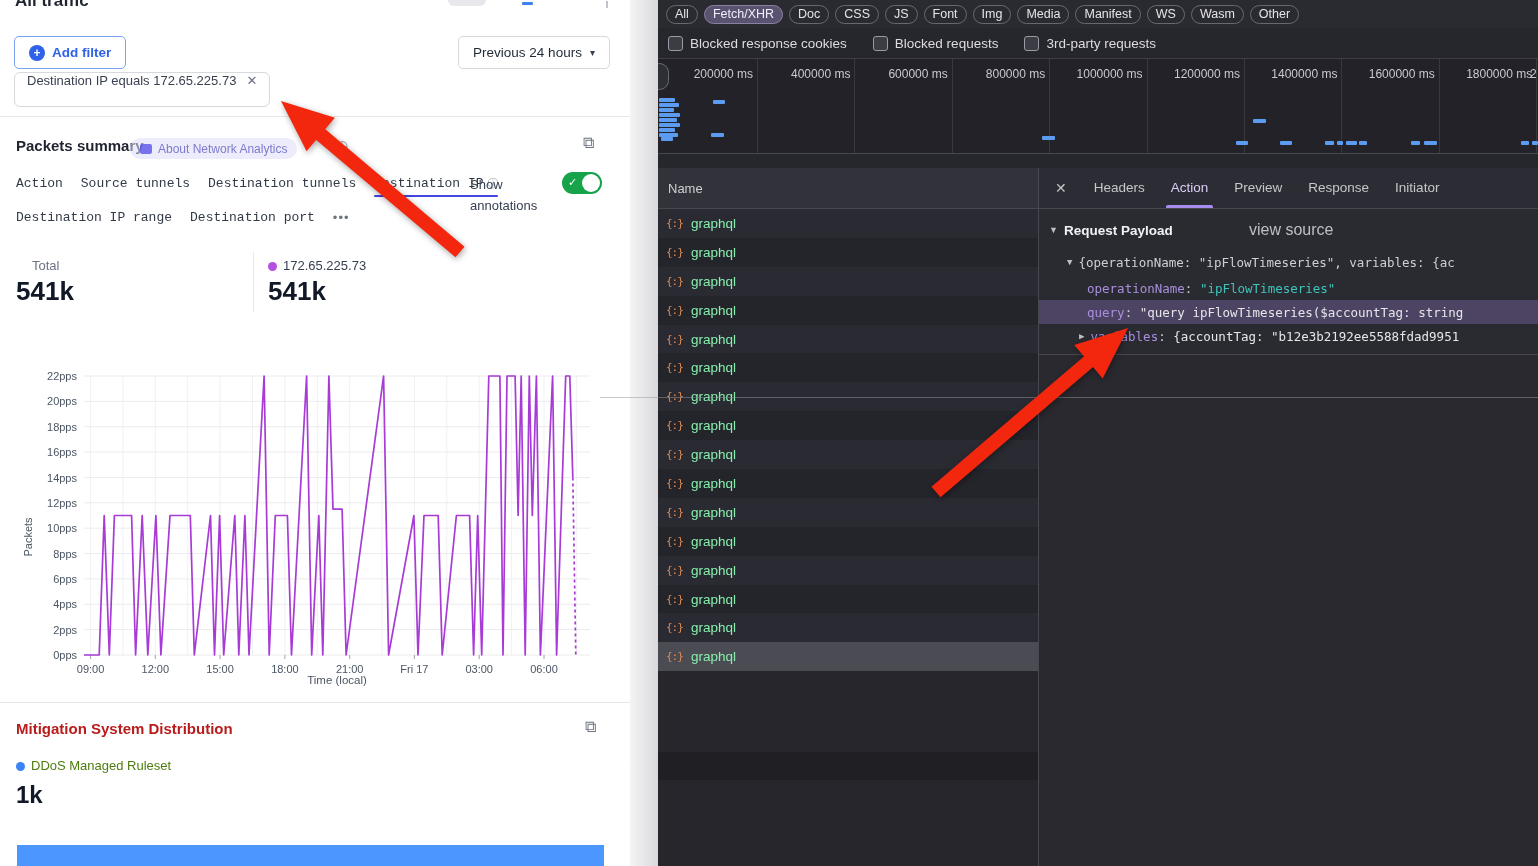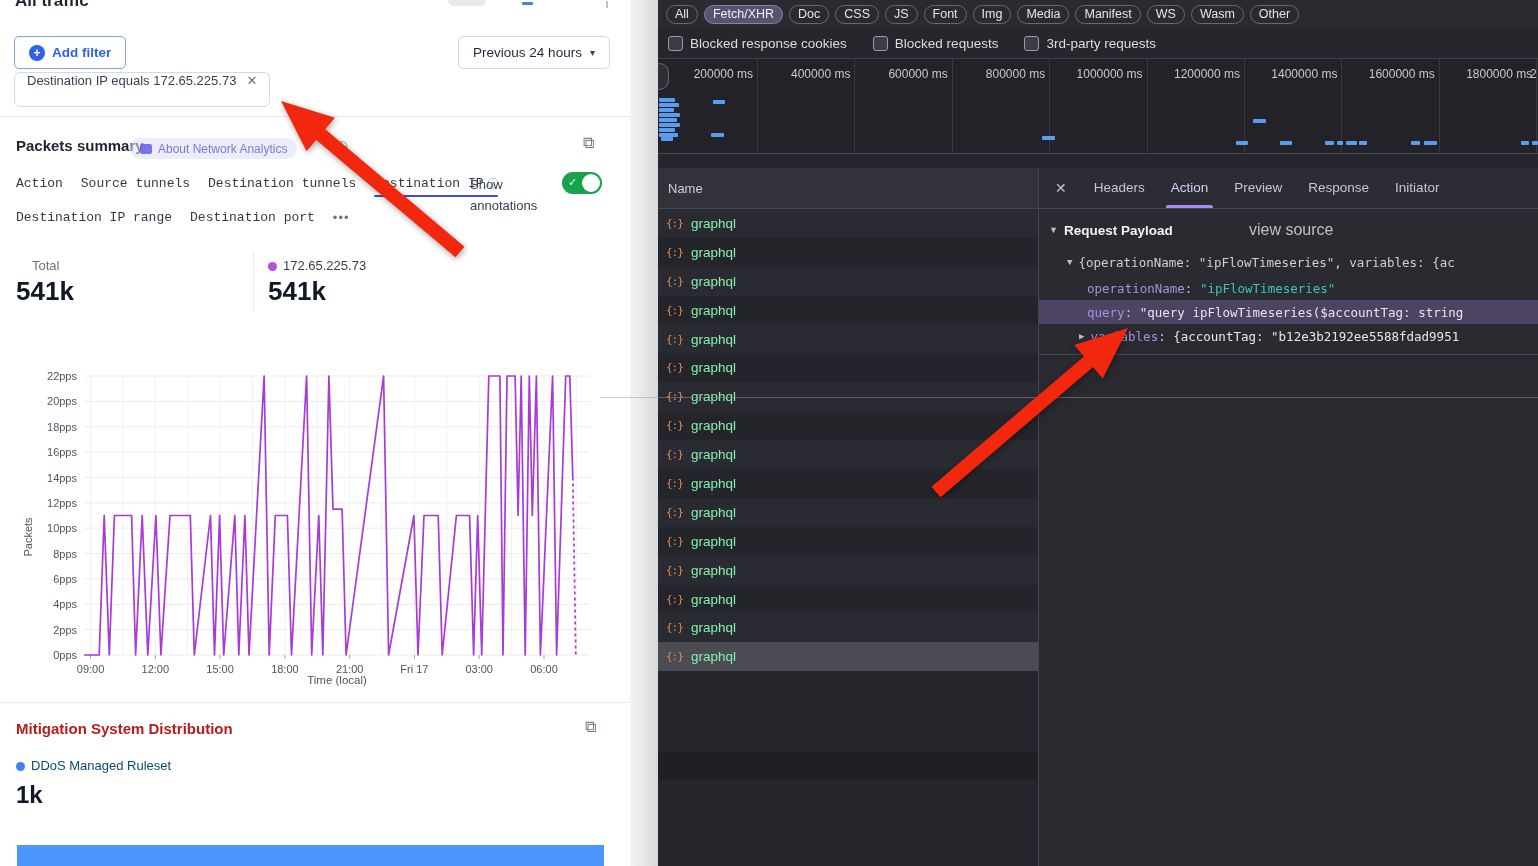--- a/index.html
+++ b/index.html
@@ -37,21 +37,21 @@
   .more-dots{color:#6b7280;font-size:13px;letter-spacing:1px;cursor:pointer;}
   .show-ann{left:470px;top:174px;width:80px;font-size:13px;color:#374151;line-height:21px;}
   .toggle{left:562px;top:172px;width:40px;height:22px;border-radius:11px;background:#16a34a;cursor:pointer;}
   .toggle .check{position:absolute;left:6px;top:4px;color:#fff;font-size:11px;}
   .toggle .knob{position:absolute;right:2px;top:2px;width:18px;height:18px;border-radius:50%;background:#fff;}
   .stat-label{font-size:13px;color:#6b7280;}
   .stat-value{font-size:26px;font-weight:700;color:#111827;}
   .vdiv{left:253px;top:252px;width:1px;height:60px;background:#e8e9eb;}
   .dot{border-radius:50%;display:inline-block;}
   .mit-title{left:16px;top:720px;font-size:15px;font-weight:700;color:#b91c1c;}
-  .legend-label{font-size:13px;color:#0c4a6e;}
+  .legend-label{font-size:13px;color:#4d7c0f;}
   .mit-value{left:16px;top:781px;font-size:24px;font-weight:700;color:#111827;}
   .mit-bar{left:17px;top:845px;width:587px;height:21px;}
   .tick{fill:#4b5563;font-size:11px;font-family:"Liberation Sans",sans-serif;}
   .tick2{fill:#4b5563;font-size:11.5px;font-family:"Liberation Sans",sans-serif;}
 
   
   .gutter{position:absolute;left:630px;top:0;width:28px;height:866px;
      background:linear-gradient(to right,#f4f4f4,#d9d9dc);}
 
   

